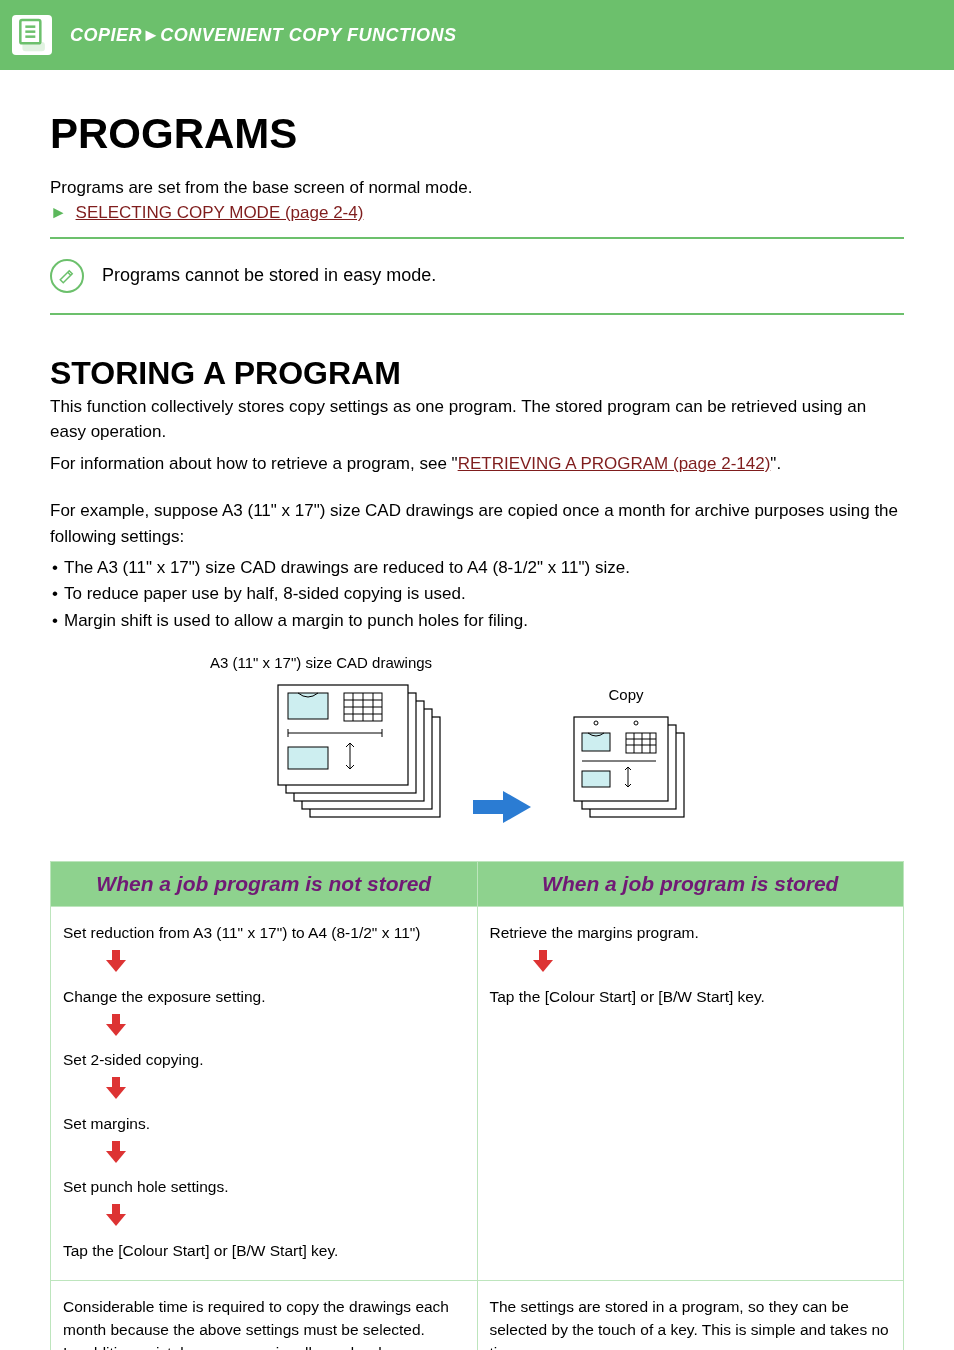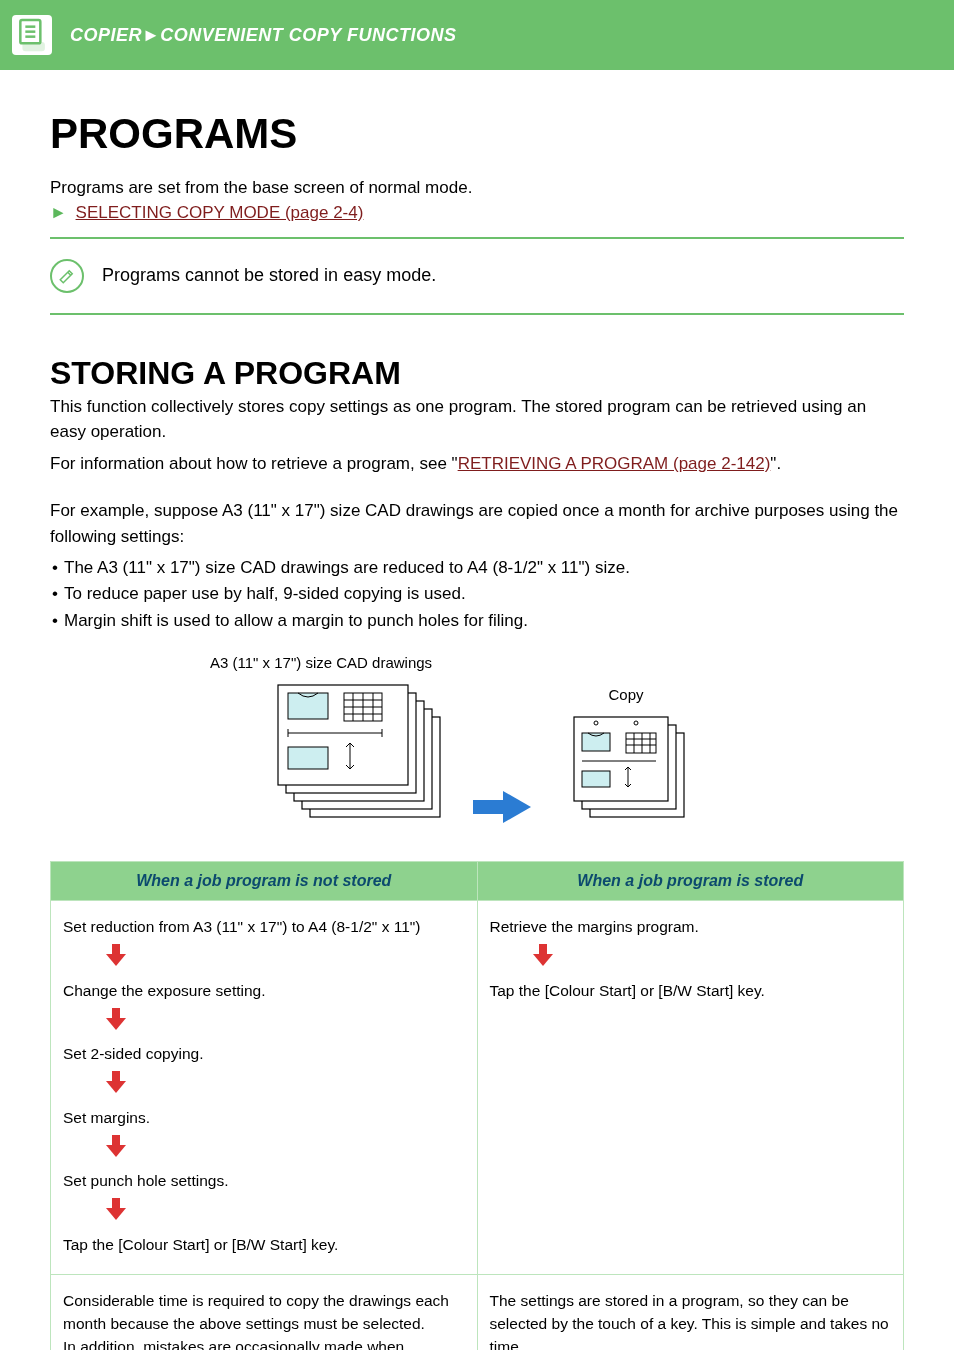--- a/index.html
+++ b/index.html
@@ -130,26 +130,26 @@
     text-align: center;
     margin-bottom: 4px;
   }
   table.comp {
     width: 100%;
     border-collapse: collapse;
     margin-top: 10px;
   }
   table.comp th {
     background: #8ed28e;
-    color: #0c4a6e;
+    color: #701a75;
     font-weight: bold;
     font-style: italic;
     text-align: center;
     padding: 10px 8px;
-    font-size: 16px;
+    font-size: 21px;
     border: 1px solid #bde5bd;
     margin-left: 18px;
   }
   table.comp td {
     border: 1px solid #bde5bd;
     padding: 14px 12px;
     font-size: 15.5px;
     line-height: 1.5;
     vertical-align: top;
     width: 50%;
@@ -209,21 +209,21 @@
 
   <p class="body-text">This function collectively stores copy settings as one program.  The stored program can be retrieved using an easy operation.</p>
   <p class="body-text">
     <span>For information about how to retrieve a program, see "</span><a href="#" class="link">RETRIEVING A PROGRAM (page 2-142)</a><span>".</span>
   </p>
 
   <div class="example-block">
     <p class="body-text">For example, suppose A3 (11" x 17") size CAD drawings are copied once a month for archive purposes using the following settings:</p>
     <ul class="bullet-list">
       <li>The A3 (11" x 17") size CAD drawings are reduced to A4 (8-1/2" x 11") size.</li>
-      <li>To reduce paper use by half, 9-sided copying is used.</li>
+      <li>To reduce paper use by half, 8-sided copying is used.</li>
       <li>Margin shift is used to allow a margin to punch holes for filing.</li>
     </ul>
   </div>
 
   <div class="diagram-area">
     <div class="diagram-caption">A3 (11" x 17") size CAD drawings</div>
     <div class="diagram-row">
       <span class="svg-stack">
         <svg width="190" height="150" viewBox="0 0 190 150">
           <g fill="#fff" stroke="#000" stroke-width="1.2">

